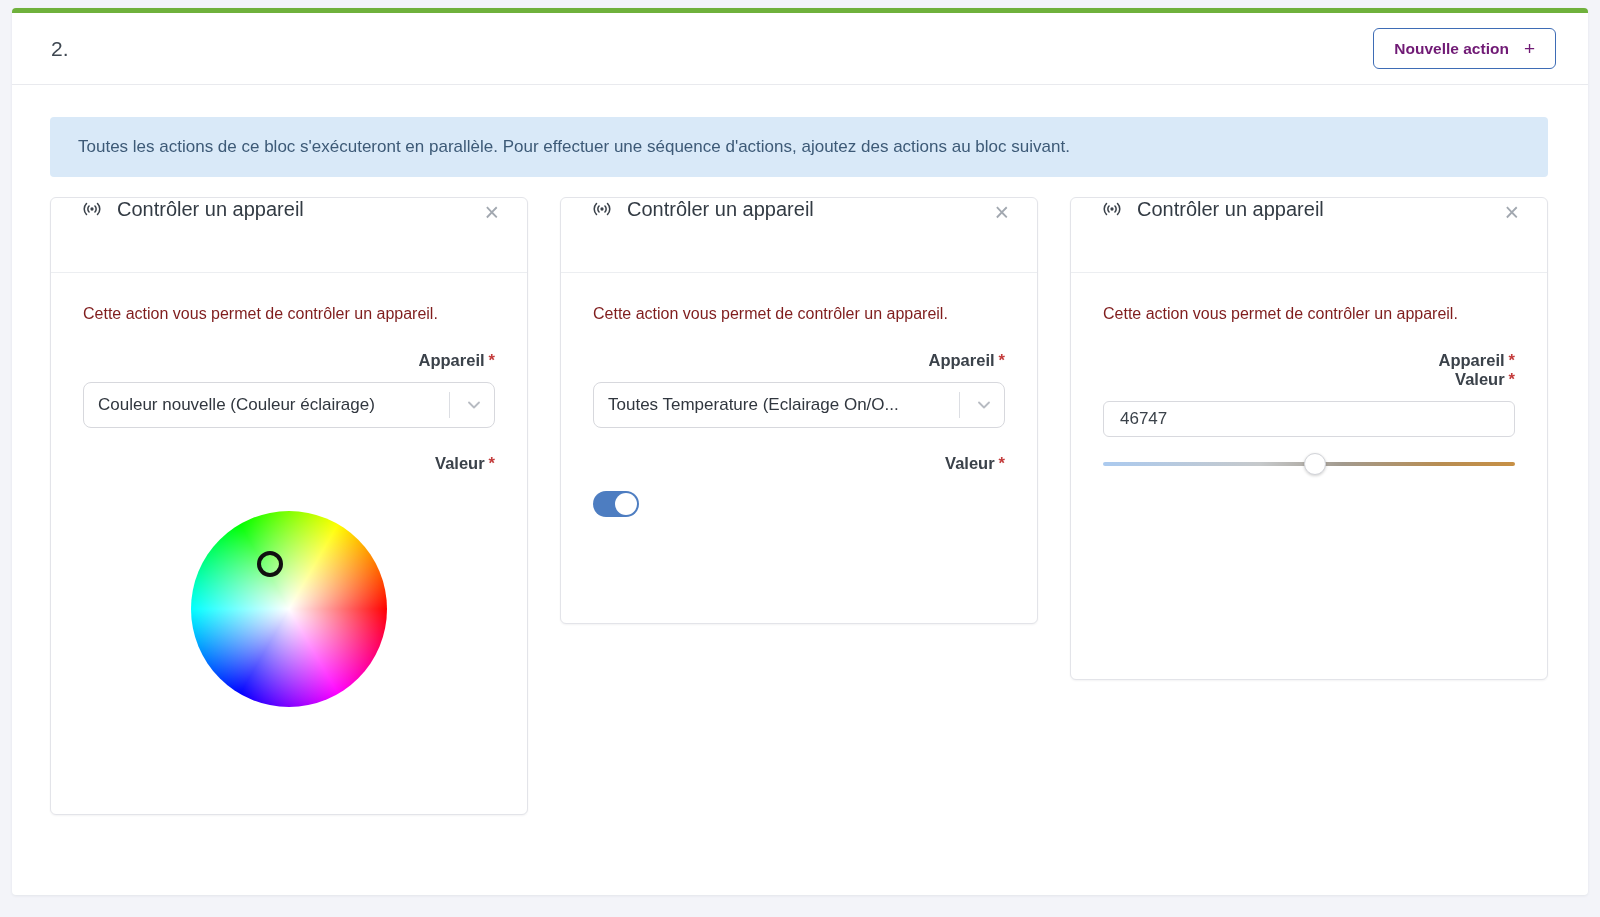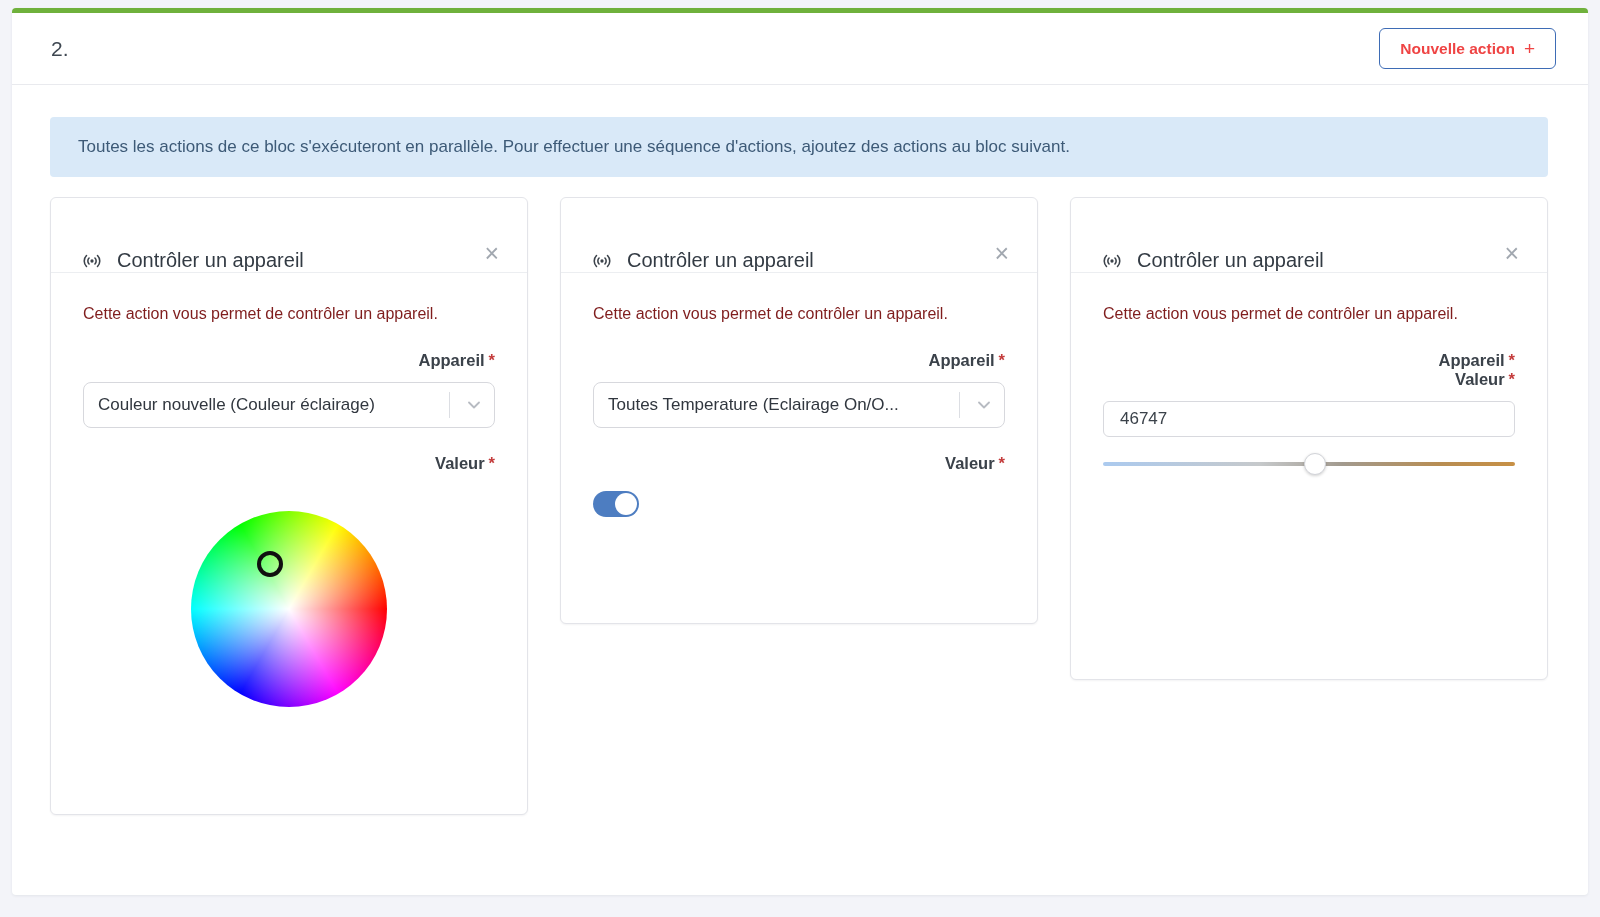--- a/index.html
+++ b/index.html
@@ -22,24 +22,24 @@
     overflow:hidden;
   }
   .block-header {
     display:flex; align-items:center; justify-content:space-between;
     height:72px; padding:0 32px 0 39px;
     border-bottom:1px solid #e9eaee;
   }
   .block-number { font-size:21px; color:#3e4751; }
   .new-action-btn {
     font-family:inherit;
-    background:#fff; color:#ef4444;
+    background:#fff; color:#701a75;
     border:1px solid #3e6cb5; border-radius:6px;
     padding:12px 20px; font-size:15.5px; font-weight:700;
-    display:flex; align-items:center; gap:9px;
+    display:flex; align-items:center; gap:15px;
     cursor:pointer; line-height:1;
   }
   .plus-glyph { font-size:19px; font-weight:400; line-height:0.8; }
 
   .block-body { padding:32px 40px 0 38px; }
 
   .info-banner {
     background:#d9e9f8; color:#3d5a77;
     border-radius:4px; padding:19px 28px;
     font-size:17px; line-height:1.3;
@@ -54,21 +54,21 @@
   .action-card {
     background:#fff;
     border:1px solid #e3e4e9; border-radius:6px;
     box-shadow:0 1px 2px rgba(16,24,40,.05);
   }
   .card-a { min-height:618px; }
   .card-b { min-height:427px; }
   .card-c { min-height:483px; }
 
   .card-header {
-    display:flex; align-items:flex-end;
+    display:flex; align-items:flex-start;
     height:75px; padding:0 20px 0 30px;
     border-bottom:1px solid #eceef1;
   }
   .card-title { font-size:20px; color:#333b44; font-weight:500; margin-left:14px; flex:1; }
   .close-button {
     background:none; border:none; cursor:pointer;
     color:#a2a8b0; font-size:25px; font-weight:300;
     line-height:1; padding:2px 8px 6px;
   }
 

